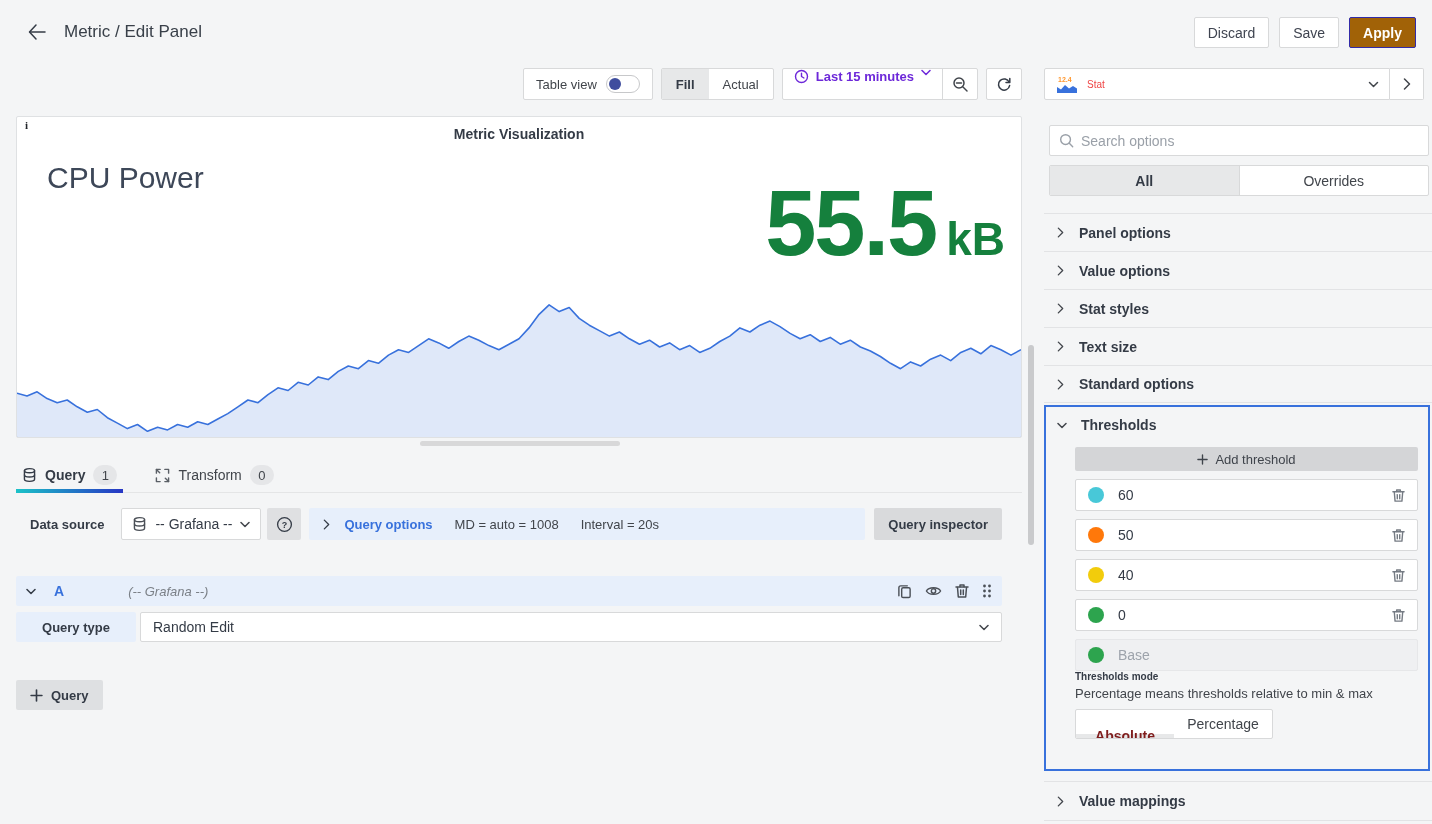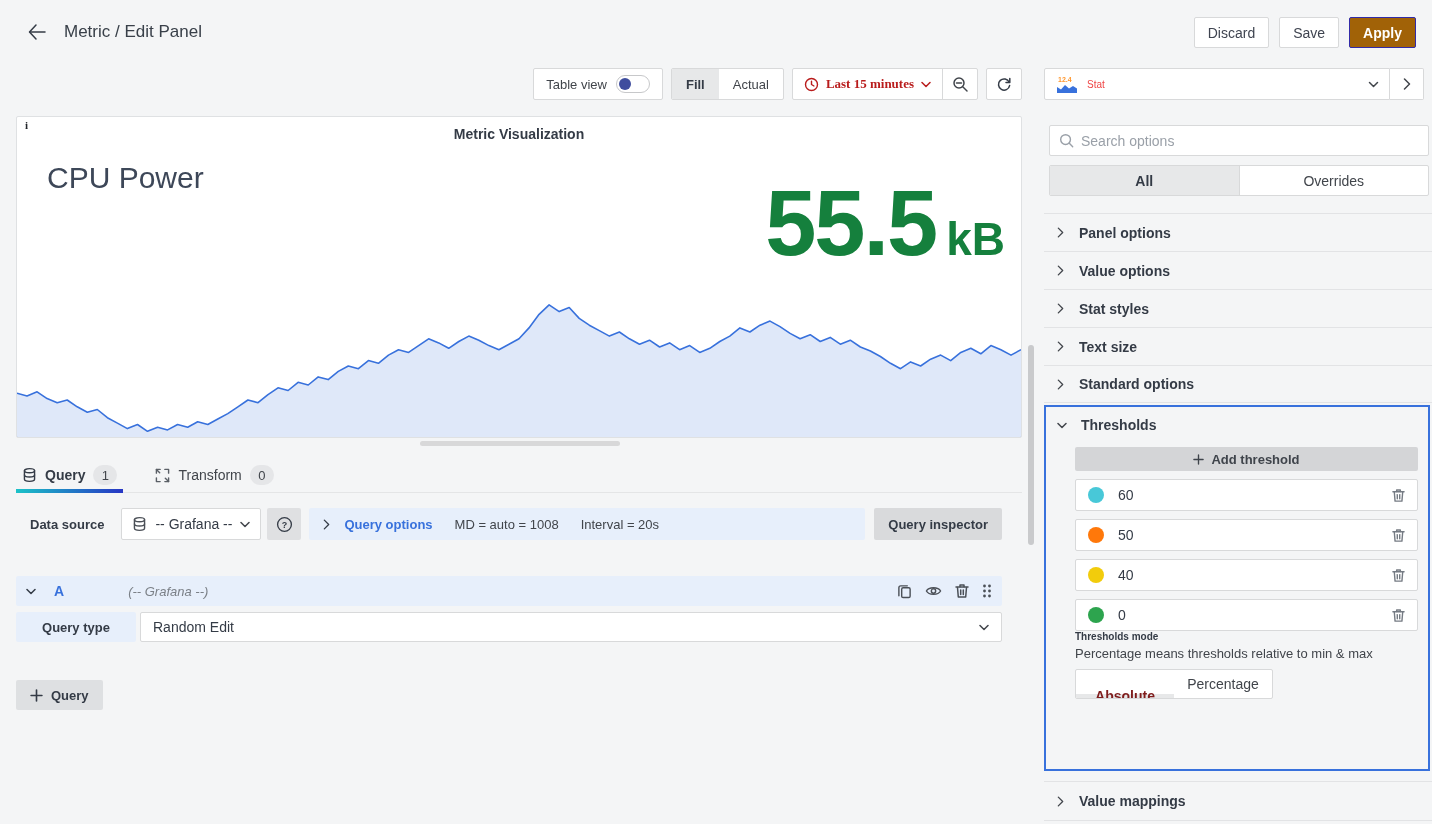--- a/index.html
+++ b/index.html
@@ -20,21 +20,21 @@
   
   .toolbar { position:absolute; top:68px; left:16px; width:1006px; height:32px; display:flex; justify-content:flex-end; gap:8px; }
   .tb-box { background:#fff; border:1px solid #d8d9da; border-radius:2px; height:32px; display:flex; align-items:center; }
   .tv { padding:0 12px; gap:9px; font-size:13px; color:#41454b; }
   .toggle { width:34px; height:18px; border:1px solid #c7c8ca; border-radius:9px; background:#fff; position:relative; cursor:pointer; }
   .toggle .knob { position:absolute; left:2px; top:2px; width:12px; height:12px; border-radius:50%; background:#3f4d9e; }
   .seg { overflow:hidden; }
   .seg > div { padding:0 14px; height:100%; display:flex; align-items:center; font-size:13px; color:#41454b; cursor:pointer; }
   .seg .sel { background:#e7e8e9; font-weight:700; color:#343b46; }
   .time-group { overflow:hidden; }
-  .time-part { display:flex; align-items:center; gap:7px; padding:0 11px; height:100%; cursor:pointer; font-size:13px; font-weight:700; color:#b91c1c;font-family:Liberation Serif, serif; }
+  .time-part { display:flex; align-items:flex-start; gap:7px; padding:0 11px; height:100%; cursor:pointer; font-size:13px; font-weight:700; color:#6d28d9; }
   .sq-btn { width:35px; height:100%; display:flex; align-items:center; justify-content:center; border-left:1px solid #d8d9da; color:#41454b; cursor:pointer; }
 
   
   .viz-row { position:absolute; left:1044px; top:68px; width:380px; height:32px; display:flex; }
   .viz-select { flex:1; background:#fff; border:1px solid #d8d9da; border-radius:2px 0 0 2px; display:flex; align-items:center; padding:0 10px; gap:8px; cursor:pointer; }
   .viz-select .lbl { font-weight:400; font-size:10px; color:#ef4444; flex:1; }
   .viz-next { width:34px; background:#fff; border:1px solid #d8d9da; border-left:none; border-radius:0 2px 2px 0; display:flex; align-items:center; justify-content:center; color:#41454b; cursor:pointer; }
 
   
   .panel { position:absolute; left:16px; top:116px; width:1006px; height:322px; background:#fff; border:1px solid #dfe1e3; border-radius:2px; }
@@ -89,21 +89,21 @@
   .opt-sections { position:absolute; left:1044px; top:213px; width:388px; }
   .opt-section { height:38px; border-top:1px solid #e2e3e5; display:flex; align-items:center; gap:15px; padding-left:13px; cursor:pointer; }
   .opt-section:last-child { border-bottom:1px solid #e2e3e5; }
   .opt-section .chev { color:#41454b; display:flex; }
   .opt-section .name { font-size:14px; font-weight:700; color:#343b46; }
 
   .thresholds-box { position:absolute; left:1044px; top:405px; width:386px; height:366px; border:2px solid #3871dc; background:#f4f5f6; }
   .th-head { display:flex; align-items:center; gap:14px; padding:10px 0 0 11px; cursor:pointer; }
   .th-head .name { font-size:14px; font-weight:700; color:#343b46; }
   .th-body { padding:14px 10px 0 29px; }
-  .add-th-btn { height:24px; background:#d4d5d7; border-radius:2px; display:flex; align-items:center; justify-content:center; gap:7px; font-size:13px; font-weight:700; color:#3f444b; cursor:pointer; }
+  .add-th-btn { height:24px; background:#d4d5d7; border-radius:2px; display:flex; align-items:center; justify-content:center; gap:7px; font-size:13px; font-weight:400; color:#3f444b; cursor:pointer; }
   .th-row { margin-top:8px; height:32px; background:#fff; border:1px solid #d8d9da; border-radius:2px; display:flex; align-items:center; padding:0 12px; }
   .th-dot { width:16px; height:16px; border-radius:50%; margin-right:14px; cursor:pointer; }
   .th-val { font-size:14px; color:#343b46; flex:1; }
   .th-trash { color:#757b83; cursor:pointer; display:flex; }
   .th-row.base { background:#eff0f2; border-color:#e6e7e9; }
   .th-row.base .th-val { color:#9da3ab; }
   .th-mode-label { margin-top:0; font-size:10px; font-weight:700; color:#343b46; }
   .th-mode-desc { margin-top:4px; font-size:13px; color:#41454b; }
   .mode-seg { margin-top:8px; width:198px; height:30px; background:#fff; border:1px solid #d8d9da; border-radius:2px; display:flex; overflow:hidden; }
   .mode-seg > div { flex:1; display:flex; align-items:center; justify-content:center; font-size:14px; color:#41454b; cursor:pointer; }
@@ -433,20 +433,24 @@
       <span class="th-trash">
           <svg width="13" height="15" viewBox="0 0 14 16" class="ico">
             <path d="M2.5 4.5 L3.3 14 H10.7 L11.5 4.5"></path>
             <line x1="1" y1="4" x2="13" y2="4"></line>
             <path d="M5 3.8 V2 H9 V3.8"></path>
             <line x1="5.7" y1="7" x2="5.7" y2="11.5"></line>
             <line x1="8.3" y1="7" x2="8.3" y2="11.5"></line>
           </svg>
         </span>
     </div>
+    <div class="th-row base">
+      <div class="th-dot" style="background: rgb(45, 164, 78);"></div>
+      <span class="th-val">Base</span>
+    </div>
 
     <div class="th-mode-label">Thresholds mode</div>
     <div class="th-mode-desc">Percentage means thresholds relative to min &amp; max</div>
     <div class="mode-seg">
       <div class="sel">Absolute</div>
       <div>Percentage</div>
     </div>
   </div>
 </div>
 

